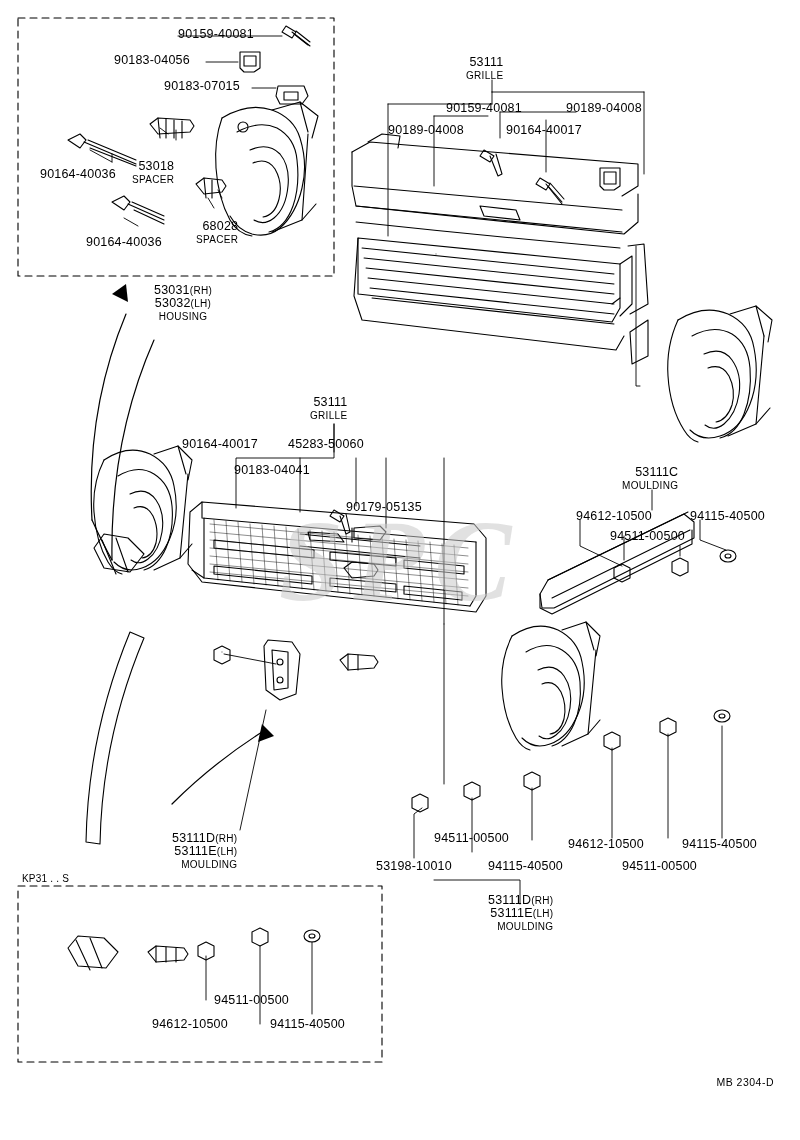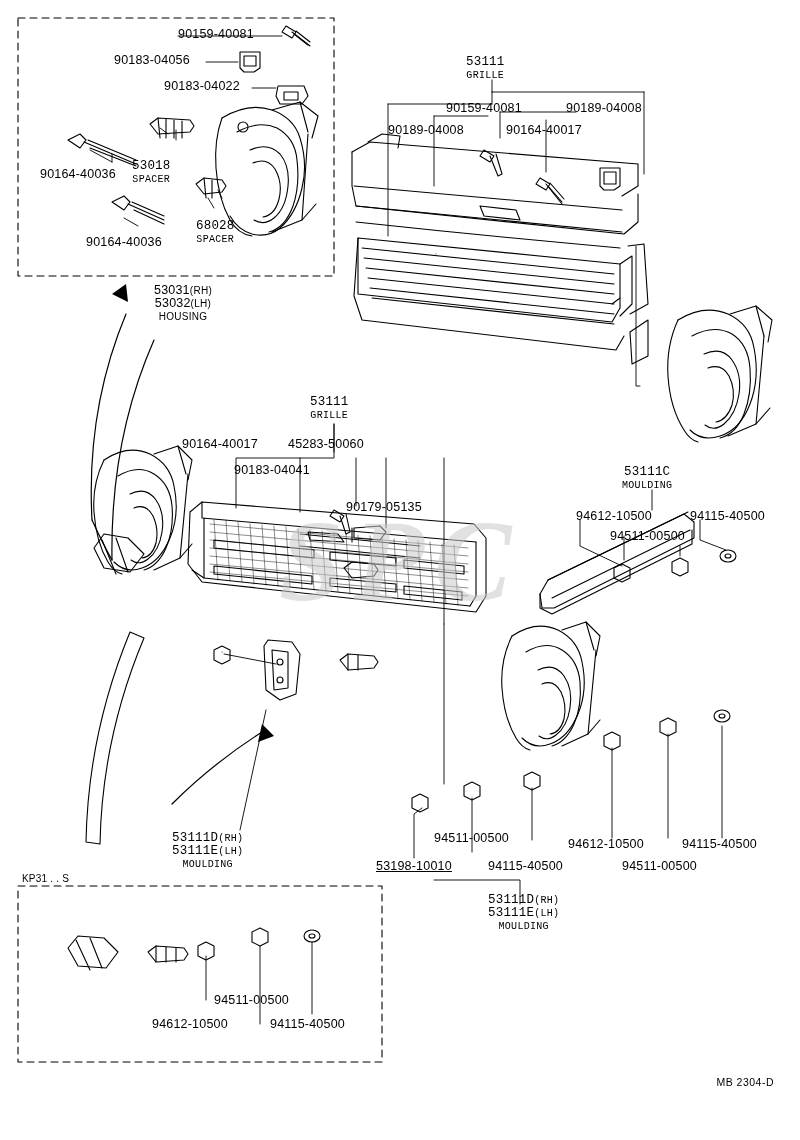--- a/index.html
+++ b/index.html
@@ -5,21 +5,21 @@
   html,body{margin:0;padding:0;}
   body{
     width:800px;height:1140px;background:#ffffff;
     font-family:"Liberation Sans", sans-serif;
     color:#000;position:relative;overflow:hidden;
   }
   .canvas{position:absolute;inset:0;}
   svg.layer{position:absolute;left:0;top:0;width:800px;height:1140px;}
   .lbl{position:absolute;font-size:12.5px;line-height:13px;letter-spacing:0.2px;white-space:nowrap;}
   .lbl .sub{font-size:10px;letter-spacing:0.3px;}
-  .ctr{text-align:center;font-family:Liberation Mono, monospace;}
+  .ctr{text-align:right;}
   .wm{
     position:absolute;left:40px;top:495px;width:720px;height:135px;
     font-family:"Liberation Serif", serif;
     font-size:116px;font-weight:bold;font-style:italic;color:#c9c9c9;
     opacity:.55;letter-spacing:10px;text-align:center;pointer-events:none;
     user-select:none;
   }
   .code{position:absolute;right:26px;bottom:52px;font-size:10.5px;letter-spacing:.5px;}
 </style>
 </head>
@@ -285,21 +285,21 @@
         <path d="M312 1014 l0 -72"></path>
       </g>
 
     </g>
   </svg>
 
   <div class="wm">SPC</div>
 
   <div class="lbl" style="left:178px;top:28px;">90159-40081</div>
   <div class="lbl" style="left:114px;top:54px;">90183-04056</div>
-  <div class="lbl" style="left:164px;top:80px;">90183-04022</div>
+  <div class="lbl" style="left:164px;top:80px;">90183-07015</div>
   <div class="lbl" style="left:40px;top:168px;">90164-40036</div>
   <div class="lbl ctr" style="left:132px;top:160px;">
     <div>53018</div>
     <div class="sub">SPACER</div>
   </div>
   <div class="lbl" style="left:86px;top:236px;">90164-40036</div>
   <div class="lbl ctr" style="left:196px;top:220px;">
     <div>68028</div>
     <div class="sub">SPACER</div>
   </div>
@@ -332,21 +332,21 @@
   </div>
   <div class="lbl" style="left:576px;top:510px;">94612-10500</div>
   <div class="lbl" style="left:690px;top:510px;">94115-40500</div>
   <div class="lbl" style="left:610px;top:530px;">94511-00500</div>
 
   <div class="lbl ctr" style="left:172px;top:832px;">
     <div><span>53111D</span><span class="sub">(RH)</span></div>
     <div><span>53111E</span><span class="sub">(LH)</span></div>
     <div class="sub">MOULDING</div>
   </div>
-  <div class="lbl" style="left:376px;top:860px;text-decoration:underline;">53198-10010</div>
+  <div class="lbl" style="left:376px;top:860px;">53198-10010</div>
   <div class="lbl" style="left:434px;top:832px;">94511-00500</div>
   <div class="lbl" style="left:488px;top:860px;">94115-40500</div>
   <div class="lbl" style="left:568px;top:838px;">94612-10500</div>
   <div class="lbl" style="left:622px;top:860px;">94511-00500</div>
   <div class="lbl" style="left:682px;top:838px;">94115-40500</div>
   <div class="lbl ctr" style="left:488px;top:894px;">
     <div><span>53111D</span><span class="sub">(RH)</span></div>
     <div><span>53111E</span><span class="sub">(LH)</span></div>
     <div class="sub">MOULDING</div>
   </div>

